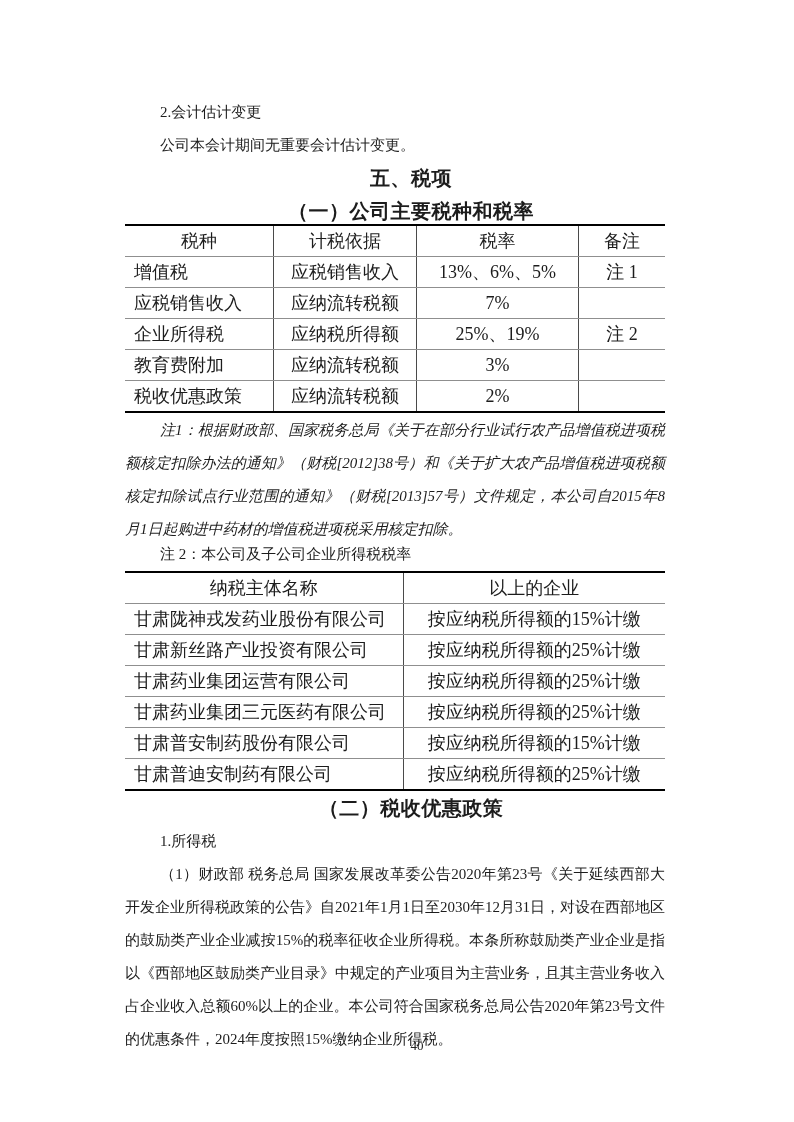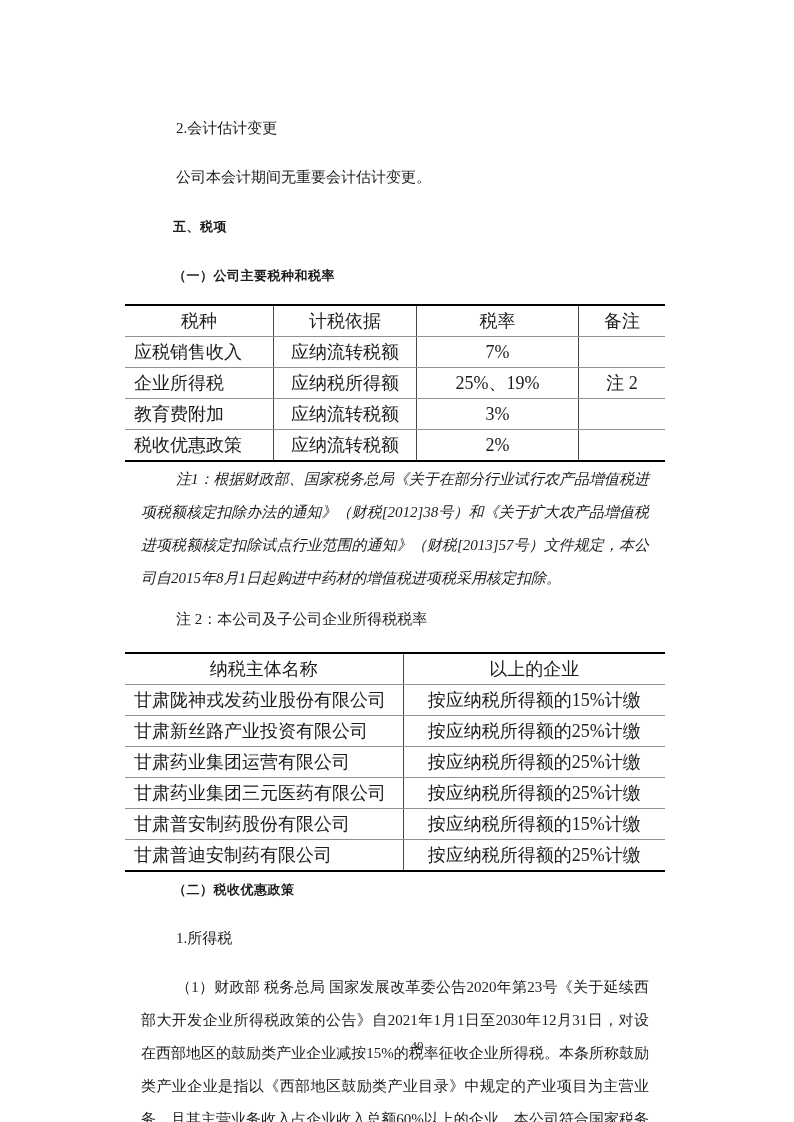--- a/index.html
+++ b/index.html
@@ -16,34 +16,35 @@
     font-family: "Liberation Serif", "DejaVu Serif", serif;
     color: #1c1c1c;
   }
   .content {
     position: absolute;
     left: 125px;
     top: 96px;
     width: 540px;
   }
   .para {
-    margin: 16px;
+    margin: 0;
     font-size: 15px;
     line-height: 33px;
     text-align: justify;
   }
   .indent { text-indent: 35px; }
   .heading {
-    margin: 16px;
+    margin: 0;
     font-family: "Liberation Sans", "DejaVu Sans", sans-serif;
     font-weight: bold;
-    font-size: 13px;
+    font-size: 20px;
     line-height: 33px;
     text-indent: 32px;
     letter-spacing: 0.5px;
+    text-align: center;
   }
   table.doc-table {
     width: 100%;
     border-collapse: collapse;
     table-layout: fixed;
     border-top: 2.5px solid #000;
     border-bottom: 2.5px solid #000;
     font-size: 18px;
   }
   table.doc-table th,
@@ -101,20 +102,26 @@
       </colgroup>
       <thead>
         <tr>
           <th>税种</th>
           <th>计税依据</th>
           <th>税率</th>
           <th>备注</th>
         </tr>
       </thead>
       <tbody>
+        <tr>
+          <td class="cell-left">增值税</td>
+          <td>应税销售收入</td>
+          <td>13%、6%、5%</td>
+          <td>注 1</td>
+        </tr>
         <tr>
           <td class="cell-left">应税销售收入</td>
           <td>应纳流转税额</td>
           <td>7%</td>
           <td></td>
         </tr>
         <tr>
           <td class="cell-left">企业所得税</td>
           <td>应纳税所得额</td>
           <td>25%、19%</td>

